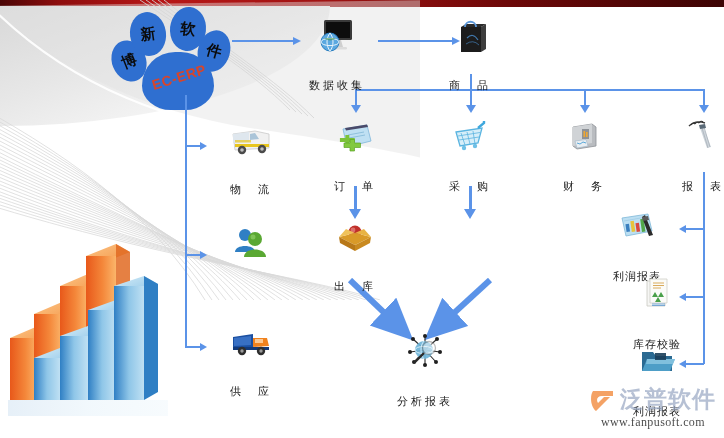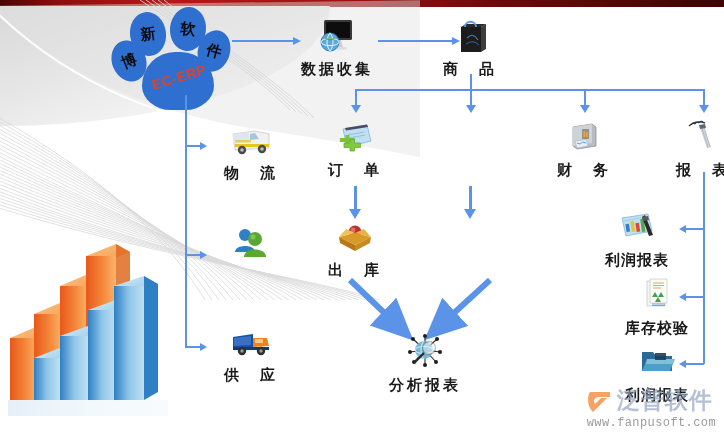--- a/index.html
+++ b/index.html
@@ -15,22 +15,22 @@
   .bg-grad{position:absolute;left:0;top:6px;width:330px;height:120px;
     background:linear-gradient(160deg,#d8d8d8 0%,#e7e7e7 40%,#f6f6f6 75%,#ffffff 100%);
     border-bottom-right-radius:100% 100%;}
 
   
   .chart{position:absolute;left:8px;bottom:18px;width:180px;height:190px;}
 
   
   .node{position:absolute;text-align:center;width:86px;}
   .node .ico{width:44px;height:44px;margin:0 auto;position:relative;}
-  .node .lbl{font-size:15px;color:#1a1a1a;letter-spacing:3px;margin-top:2px;
-     font-family:"DejaVu Serif","Liberation Serif",serif;white-space:nowrap;font-weight:700;}
+  .node .lbl{font-size:11px;color:#1a1a1a;letter-spacing:3px;margin-top:20px;
+     font-family:"DejaVu Serif","Liberation Serif",serif;white-space:nowrap;font-weight:400;}
   .node.wide{width:130px;}
   .node.wide .lbl{letter-spacing:1px;}
 
   
   .ln{position:absolute;background:#5b93e8;}
   .lnh{height:2px;}
   .lnv{width:2px;}
   .ar{position:absolute;width:0;height:0;}
   .ar-d{border-left:5px solid transparent;border-right:5px solid transparent;border-top:8px solid #5b93e8;}
   .ar-r{border-top:4px solid transparent;border-bottom:4px solid transparent;border-left:7px solid #5b93e8;}
@@ -46,21 +46,21 @@
        border-radius:46% 46% 40% 40%/58% 58% 42% 42%;}
   .ecerp{position:absolute;left:32px;top:63px;width:70px;text-align:center;color:#d8452a;
       font-weight:800;font-size:14px;font-family:"Liberation Sans",sans-serif;
       transform:rotate(-17deg);letter-spacing:.5px;}
 
   
   .wm{position:absolute;right:8px;bottom:8px;text-align:center;opacity:.72;}
   .wm .wmtop{display:flex;align-items:center;gap:4px;}
   .wm .wmtxt{font-size:23px;color:#9aa9c4;font-weight:700;letter-spacing:1px;
      font-family:"DejaVu Serif","Liberation Serif",serif;}
-  .wm .wmurl{font-size:12px;color:#737373;font-family:Liberation Mono, monospace;letter-spacing:.4px;}
+  .wm .wmurl{font-size:12px;color:#000000;font-family:Liberation Serif, serif;letter-spacing:.4px;}
   .wmmark{width:26px;height:24px;}
 </style>
 </head>
 <body>
 
 <div id="stage">
 
   <div class="topband"></div>
 
   <div class="swirlwrap">
@@ -314,20 +314,38 @@
         <path d="M12,13 L34,9.4 L35,12 L13,15.6 Z" fill="#4a4a6a"></path>
         <path d="M15,20 L31,17" stroke="#8fc0dd" stroke-width="1"></path>
         <path d="M16,23 L32,20" stroke="#8fc0dd" stroke-width="1"></path>
         <path d="M14,27 h7 v-4 h5 v4 h7 v5 h-7 v4 h-5 v-4 h-7 Z" transform="translate(-4,2) scale(0.78)" fill="#7cc23a"></path>
         <path d="M11,28 h6 v-3.5 h4.5 v3.5 h6 v4.5 h-6 v3.5 h-4.5 v-3.5 h-6 Z" fill="#82c93f" stroke="#5da327" stroke-width="0.7"></path>
       </svg>
     </div>
     <div class="lbl">订　单</div>
   </div>
 
+  <div class="node" style="left:427px;top:115px;">
+    <div class="ico">
+      <svg width="44" height="44" viewBox="0 0 44 44">
+        <path d="M8,17 L34,13 L30,28 L12,31 Z" fill="#d6eef9" stroke="#5ab4e0" stroke-width="1.3"></path>
+        <g stroke="#5ab4e0" stroke-width="0.8">
+          <path d="M13,18 L17,30"></path>
+            <path d="M19,17 L22,29"></path>
+            <path d="M25,16 L27,29"></path>
+          <path d="M10,21 L32,17.5"></path>
+            <path d="M11,25 L31,22"></path>
+        </g>
+        <path d="M30,13 L36,8 L36,6" fill="none" stroke="#3fa8dd" stroke-width="2.4"></path>
+        <circle cx="16" cy="33" r="2.2" fill="#6fc0e6"></circle>
+        <circle cx="27" cy="31" r="2.2" fill="#6fc0e6"></circle>
+      </svg>
+    </div>
+    <div class="lbl">采　购</div>
+  </div>
 
   <div class="node" style="left:541px;top:115px;">
     <div class="ico">
       <svg width="44" height="44" viewBox="0 0 44 44">
         <path d="M11,12 L30,9 L34,12 L34,31 L15,34 L11,31 Z" fill="#b9bcc0" stroke="#8e9297" stroke-width="0.8"></path>
         <path d="M11,12 L30,9 L30,28 L11,31 Z" fill="#d0d3d6"></path>
         <rect x="20" y="14" width="7" height="10" fill="#8e9297"></rect>
         <rect x="21.5" y="16" width="1.6" height="6" fill="#f0a830"></rect>
         <rect x="24" y="17" width="1.6" height="5" fill="#f0a830"></rect>
         <path d="M13,26 L24,24.5 L26,31 L15,33 Z" fill="#e9eef2" stroke="#9fb7c9" stroke-width="0.6"></path>

